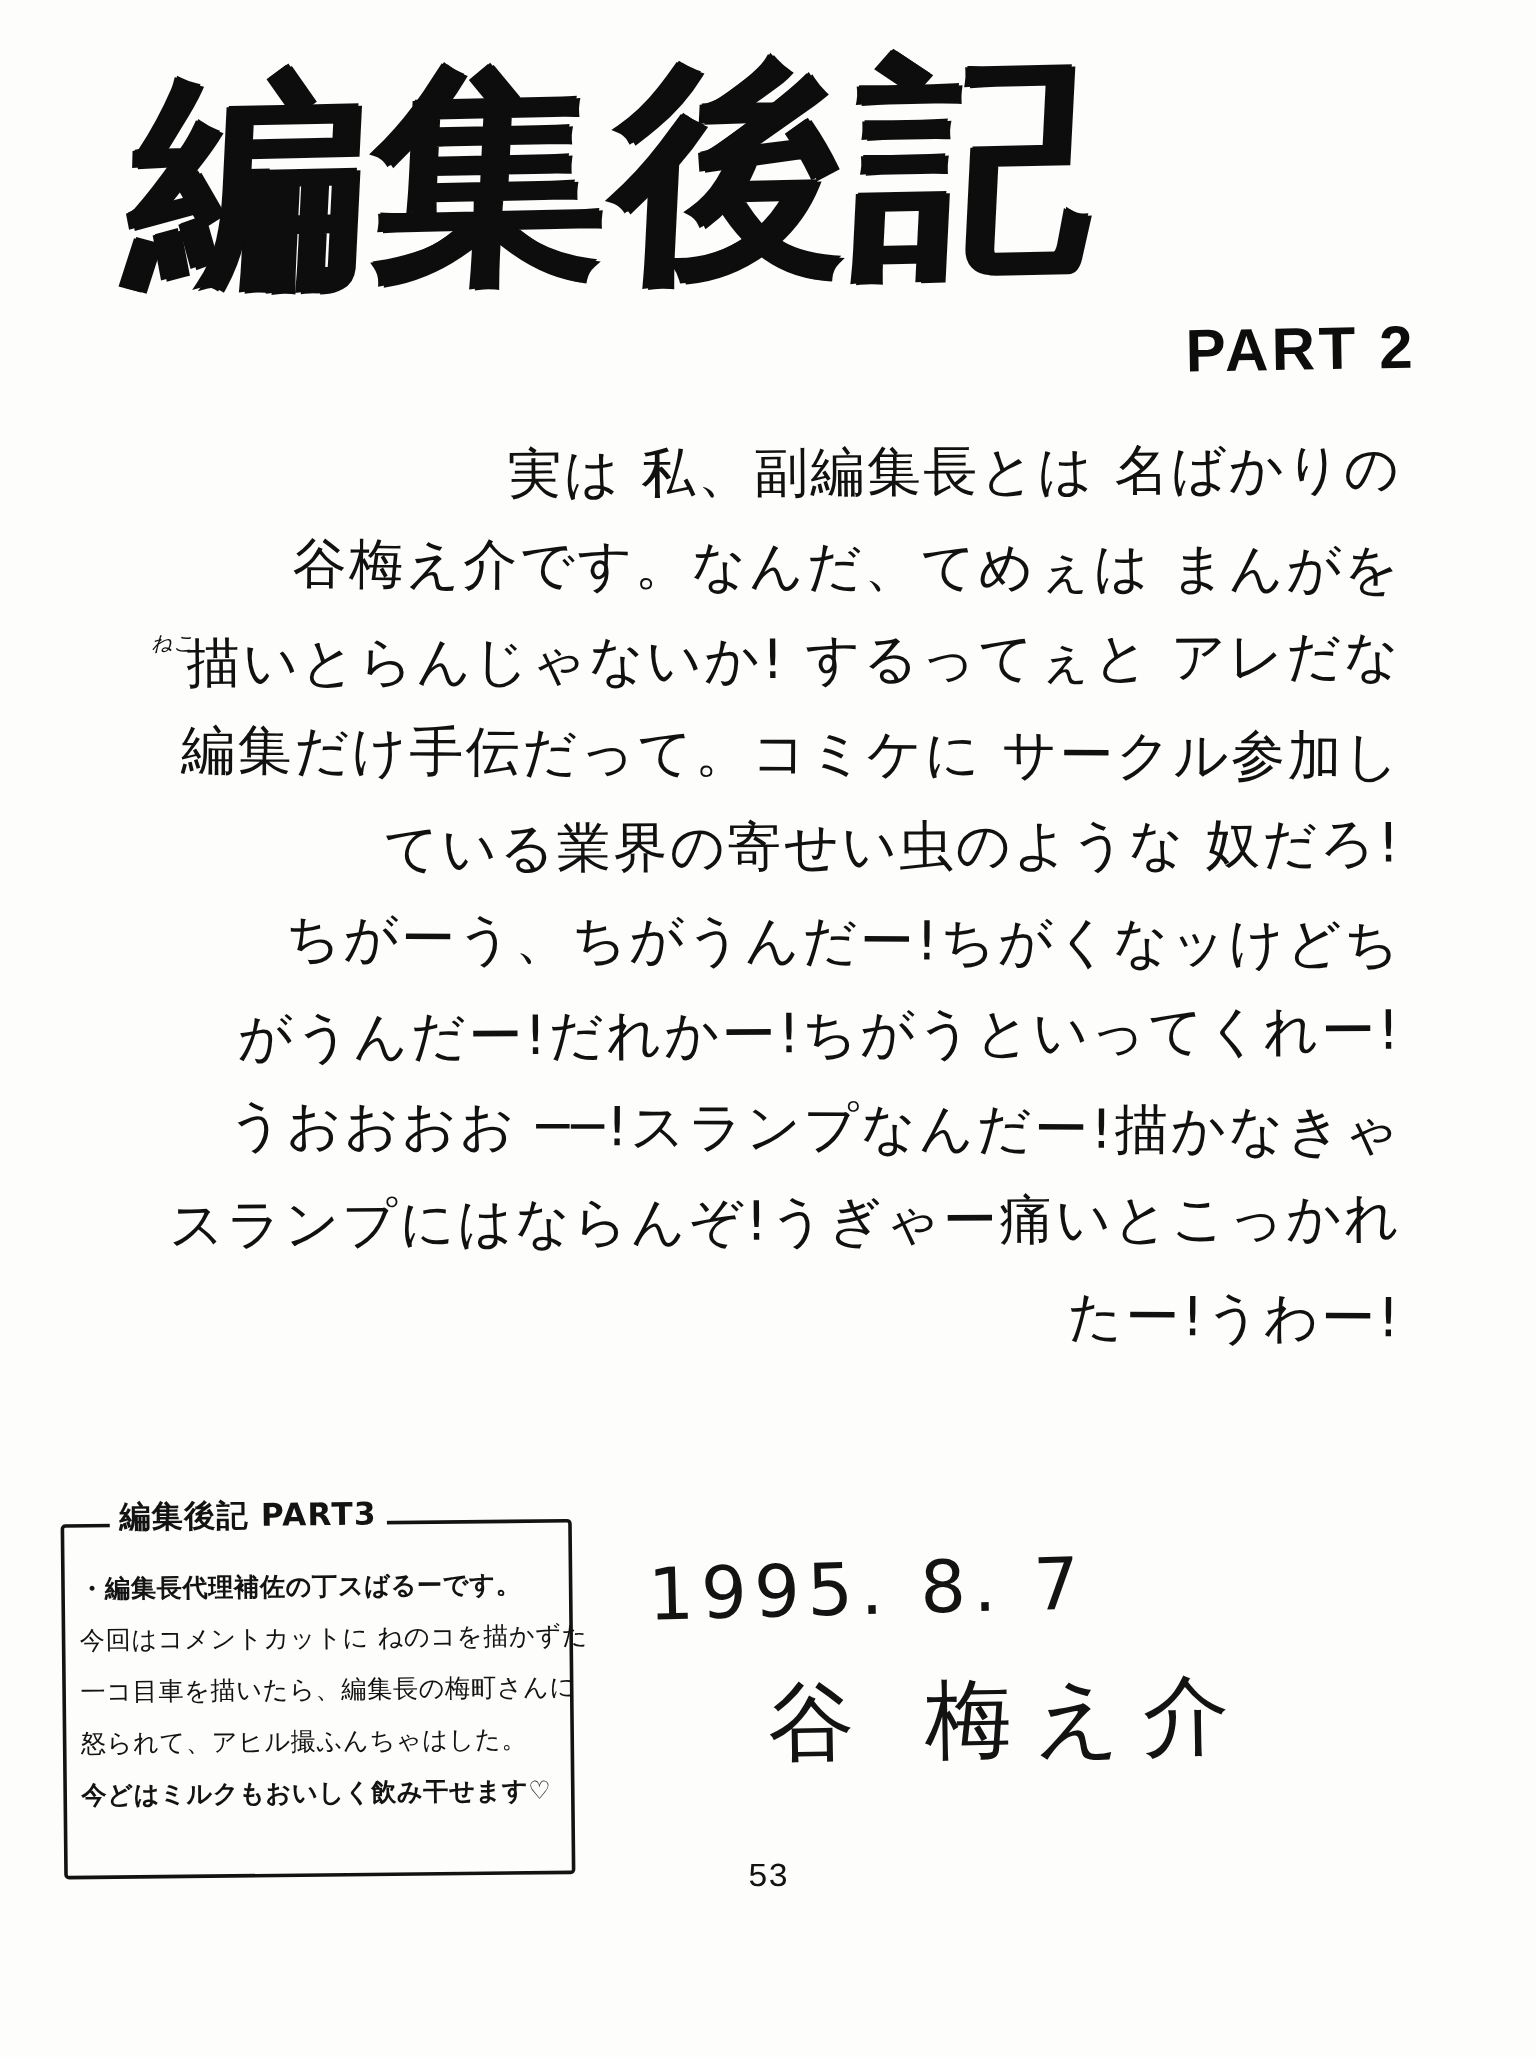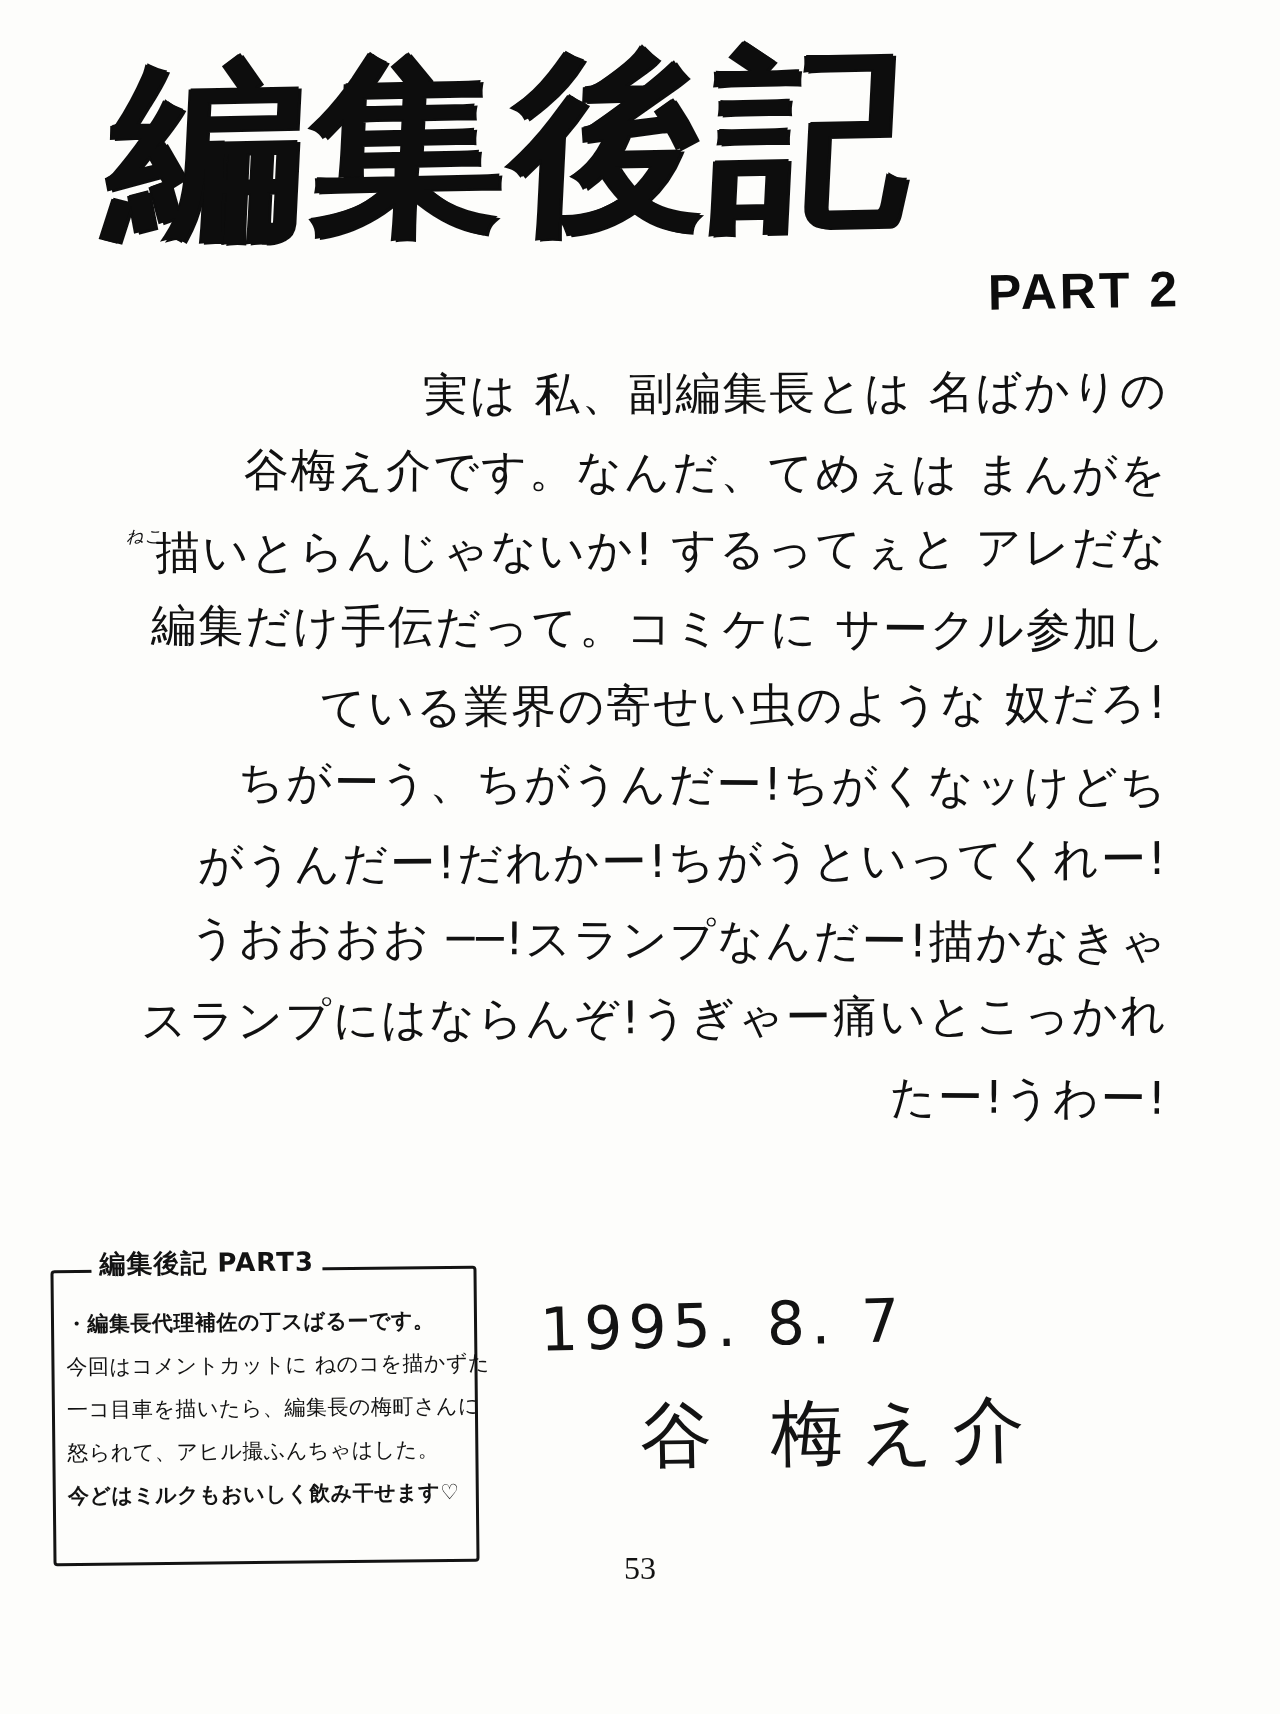--- a/index.html
+++ b/index.html
@@ -137,22 +137,22 @@
     transform: rotate(-1deg);
   }
 
   
   .page-number {
     position: absolute;
     left: 0;
     right: 0;
     top: 1550px;
     text-align: center;
-    font-size: 32px;
-    font-family: Liberation Serif, serif;
+    font-size: 28px;
+    font-family: Liberation Mono, monospace;
   }
   .footer {
     position: absolute;
     left: 0;
     right: 0;
     top: 1630px;
     height: 40px;
   }
   .footer-item {
     position: absolute;

